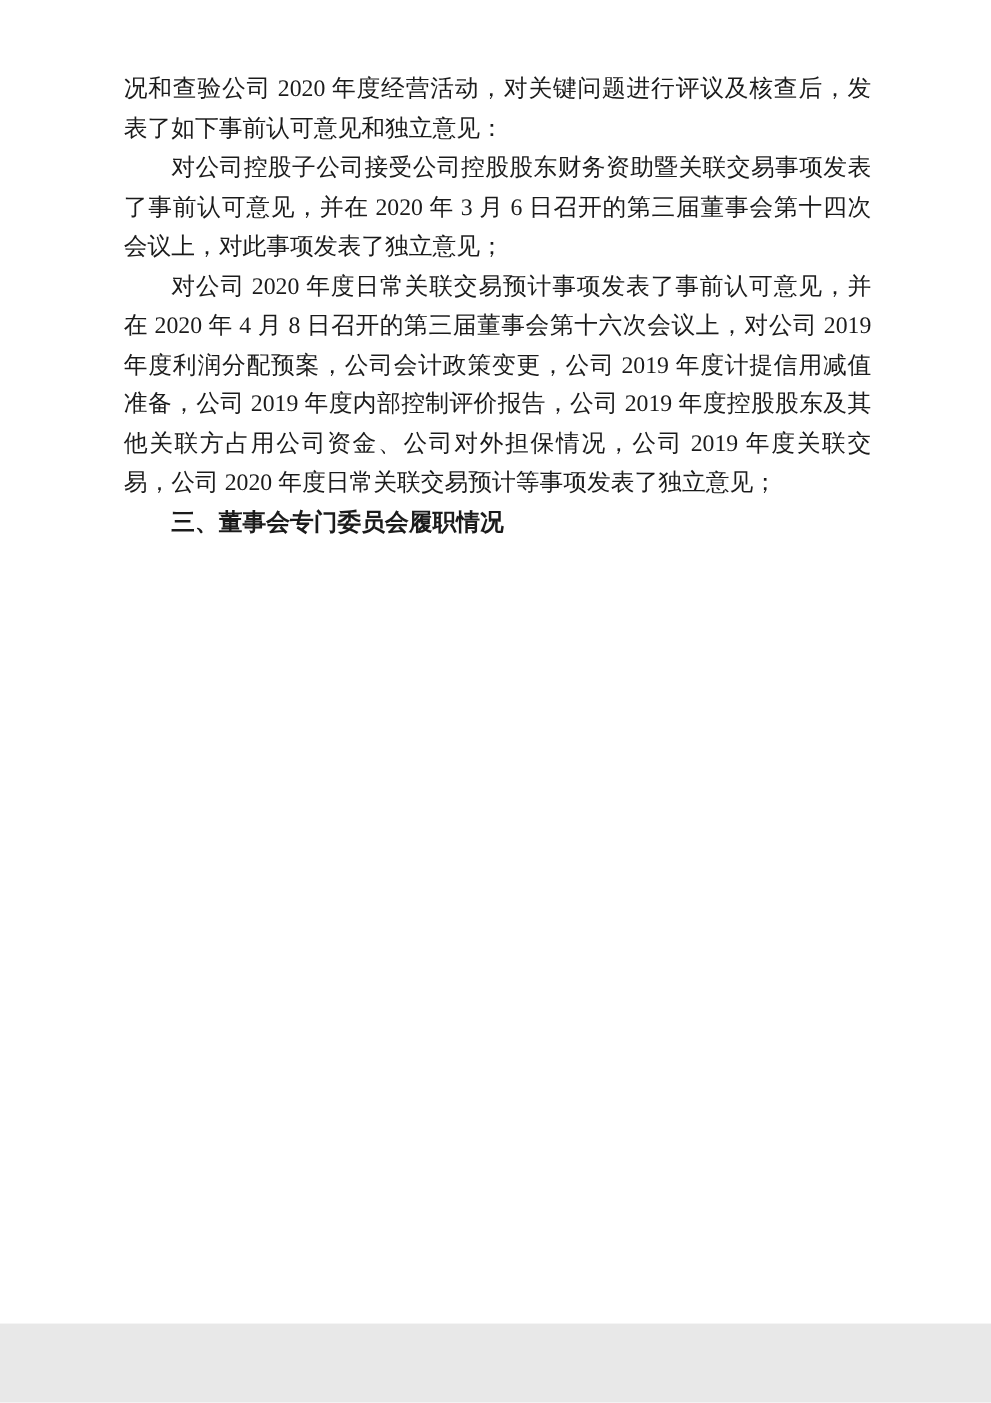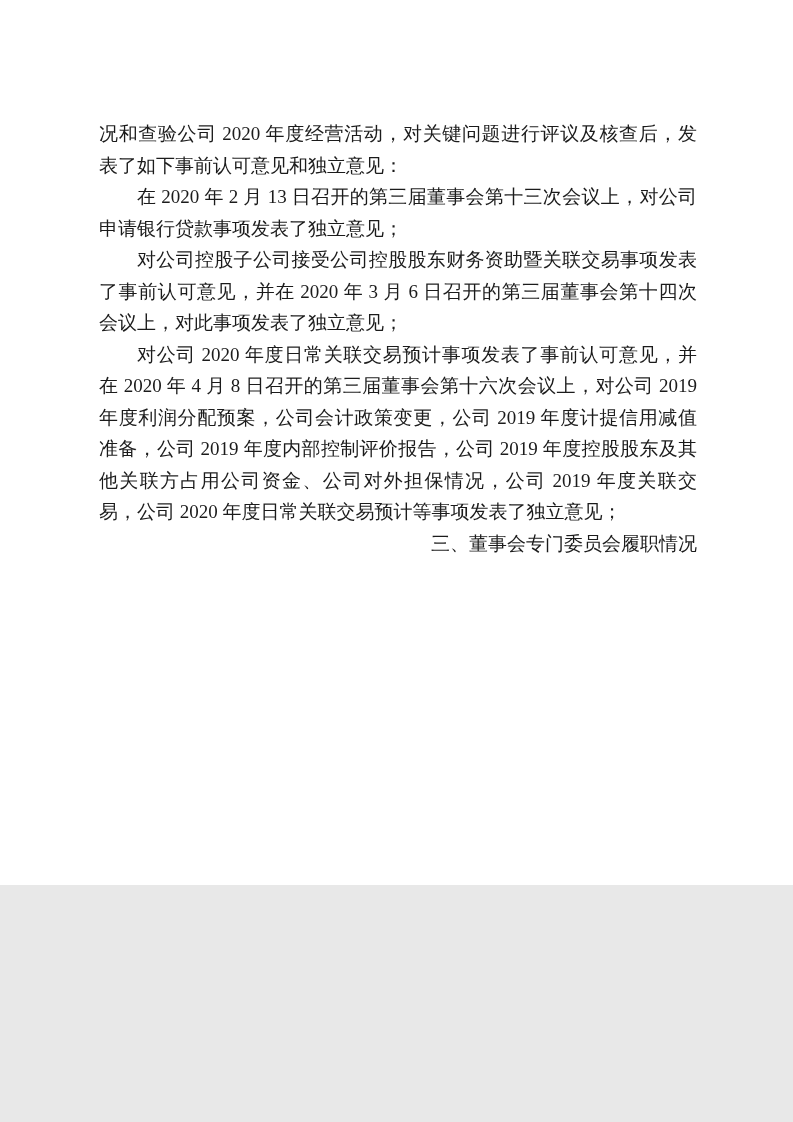--- a/index.html
+++ b/index.html
@@ -3,51 +3,50 @@
 <meta charset="utf-8">
 <style>
   html, body {
     margin: 0;
     padding: 0;
     background: #e8e8e8;
   }
   .page {
     position: relative;
     width: 793px;
-    height: 885px;
+    height: 1059px;
     margin: 0 auto;
     background: #ffffff;
     box-sizing: border-box;
-    padding: 118px 96px 0 99px;
+    padding: 56px 96px 0 99px;
     overflow: hidden;
   }
   .doc-body {
     font-family: "Liberation Serif", "DejaVu Serif", serif;
     font-size: 19px;
     line-height: 31.5px;
     color: #1b1b1b;
     text-align: justify;
   }
   .doc-body p {
     margin: 0;
   }
   .indent {
     text-indent: 2em;
   }
   .section-heading {
     font-family: "Liberation Sans", "DejaVu Sans", sans-serif;
-    font-weight: normal;
+    font-weight: bold;
     text-indent: 2em;
-    text-align: right;
+    text-align: left;
   }
 </style>
 </head>
 <body>
 
 <div class="page">
   <div class="doc-body">
     <p>况和查验公司 2020 年度经营活动，对关键问题进行评议及核查后，发表了如下事前认可意见和独立意见：</p>
-    <p class="indent">在 2020 年 2 月 13 日召开的第三届董事会第十三次会议上，对公司申请银行贷款事项发表了独立意见；</p>
     <p class="indent">对公司控股子公司接受公司控股股东财务资助暨关联交易事项发表了事前认可意见，并在 2020 年 3 月 6 日召开的第三届董事会第十四次会议上，对此事项发表了独立意见；</p>
     <p class="indent">对公司 2020 年度日常关联交易预计事项发表了事前认可意见，并在 2020 年 4 月 8 日召开的第三届董事会第十六次会议上，对公司 2019 年度利润分配预案，公司会计政策变更，公司 2019 年度计提信用减值准备，公司 2019 年度内部控制评价报告，公司 2019 年度控股股东及其他关联方占用公司资金、公司对外担保情况，公司 2019 年度关联交易，公司 2020 年度日常关联交易预计等事项发表了独立意见；</p>
     <p class="section-heading">三、董事会专门委员会履职情况</p>
   </div>
 </div>
 
 </body></html>

